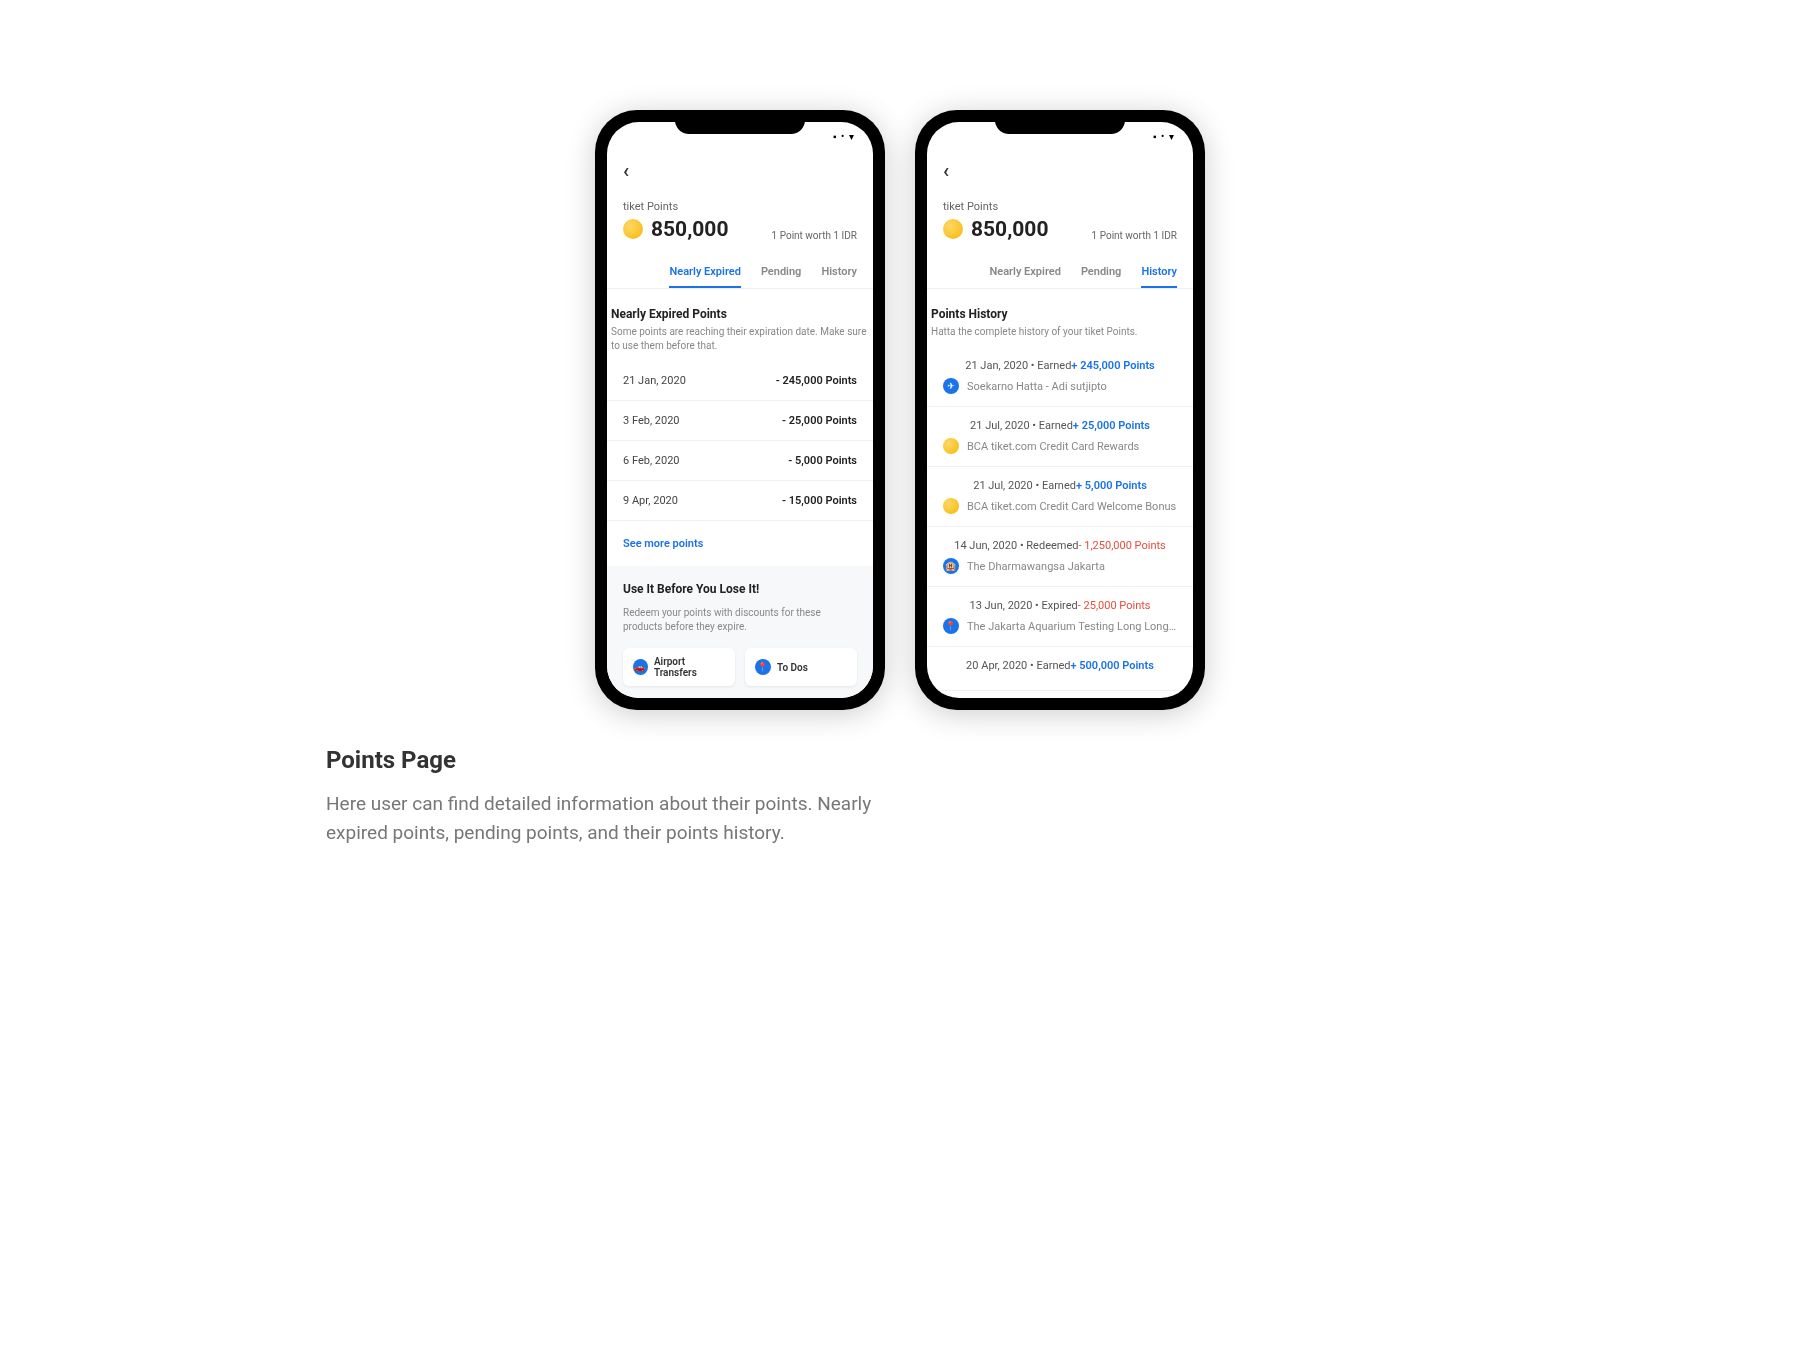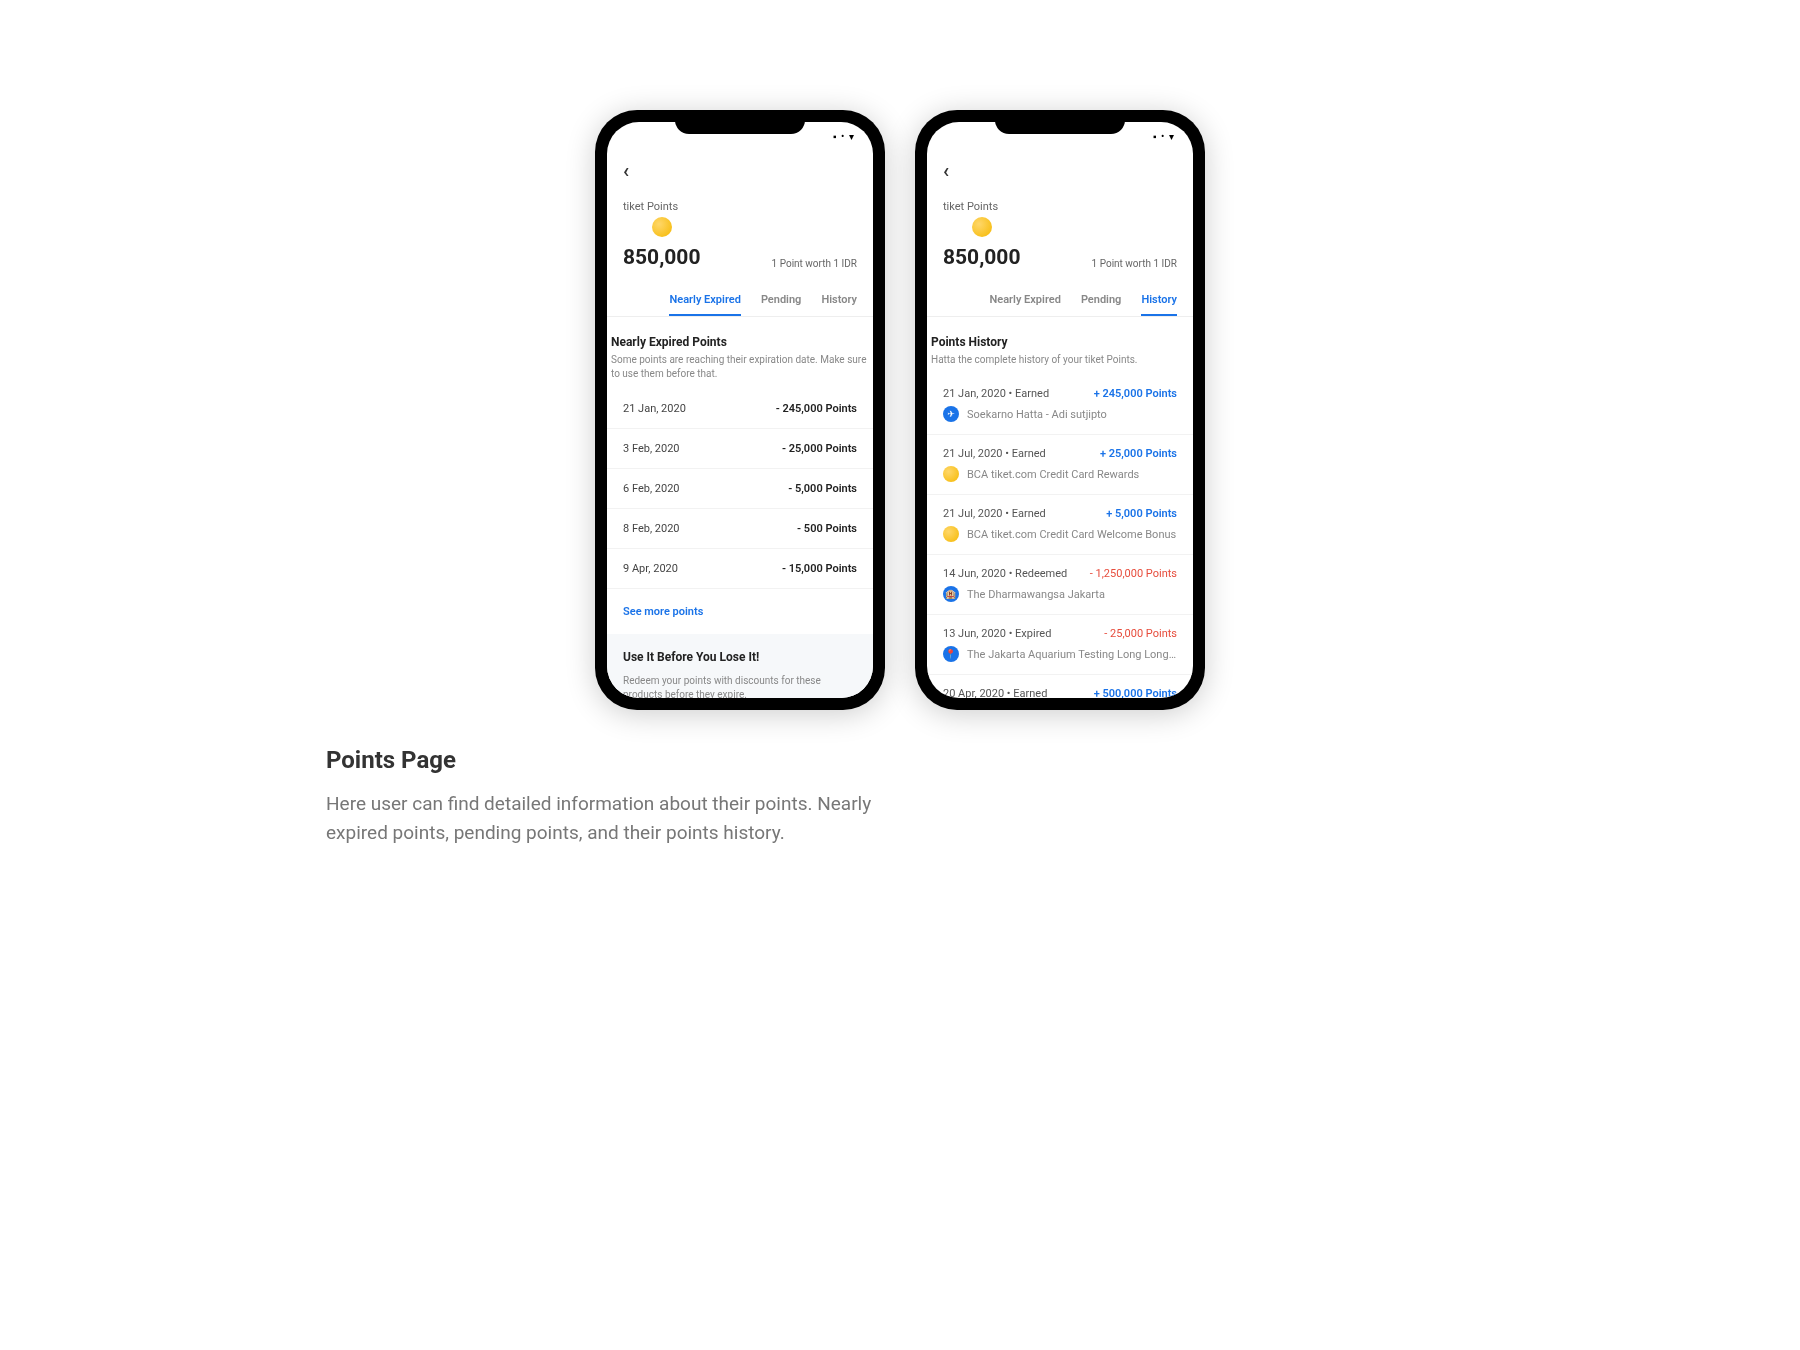--- a/index.html
+++ b/index.html
@@ -76,21 +76,20 @@
     }
     .points-label {
       font-size: 11px;
       color: #666;
       margin-bottom: 4px;
     }
     .points-amount-row {
       display: flex;
       align-items: center;
       gap: 8px;
-      flex-direction: column;
     }
     .coin {
       width: 20px;
       height: 20px;
       border-radius: 50%;
       background: radial-gradient(circle at 35% 35%, #ffd76a, #f5b800);
     }
     .points-amount {
       font-size: 21px;
       font-weight: 700;
@@ -204,21 +203,21 @@
     }
     .icon-blue { background: #1a73e8; }
     .icon-teal { background: #1a73e8; }
     
     .hist-entry {
       padding: 12px 16px;
       border-bottom: 1px solid #f2f2f2;
     }
     .hist-top {
       display: flex;
-      justify-content: space-between;
+      justify-content: center;
       font-size: 11px;
       margin-bottom: 6px;
     }
     .hist-meta {
       color: #555;
     }
     .hist-points-earned { color: #1a73e8; font-weight: 600; }
     .hist-points-expired, .hist-points-redeemed { color: #e74c3c; font-weight: 400; }
     .hist-desc-row {
       display: flex;
@@ -307,24 +306,20 @@
           <span class="exp-date">21 Jan, 2020</span>
           <span class="exp-points">- 245,000 Points</span>
         </div>
         <div class="exp-row">
           <span class="exp-date">3 Feb, 2020</span>
           <span class="exp-points">- 25,000 Points</span>
         </div>
         <div class="exp-row">
           <span class="exp-date">6 Feb, 2020</span>
           <span class="exp-points">- 5,000 Points</span>
-        </div>
-        <div class="exp-row">
-          <span class="exp-date">8 Feb, 2020</span>
-          <span class="exp-points">- 500 Points</span>
         </div>
         <div class="exp-row">
           <span class="exp-date">9 Apr, 2020</span>
           <span class="exp-points">- 15,000 Points</span>
         </div>
         <div class="see-more">See more points</div>
         <div class="promo-section">
           <div class="promo-title">Use It Before You Lose It!</div>
           <div class="promo-desc">Redeem your points with discounts for these products before they expire.</div>
           <div class="promo-cards">

